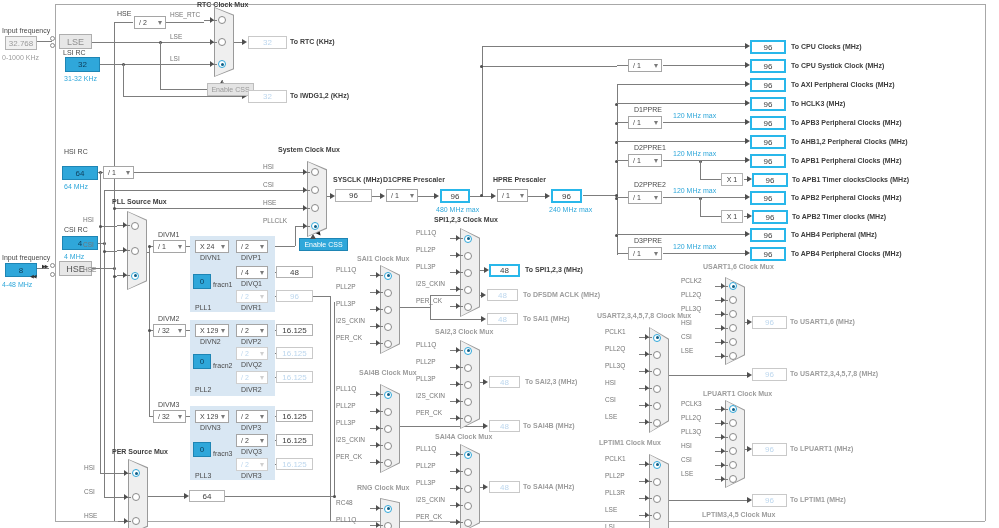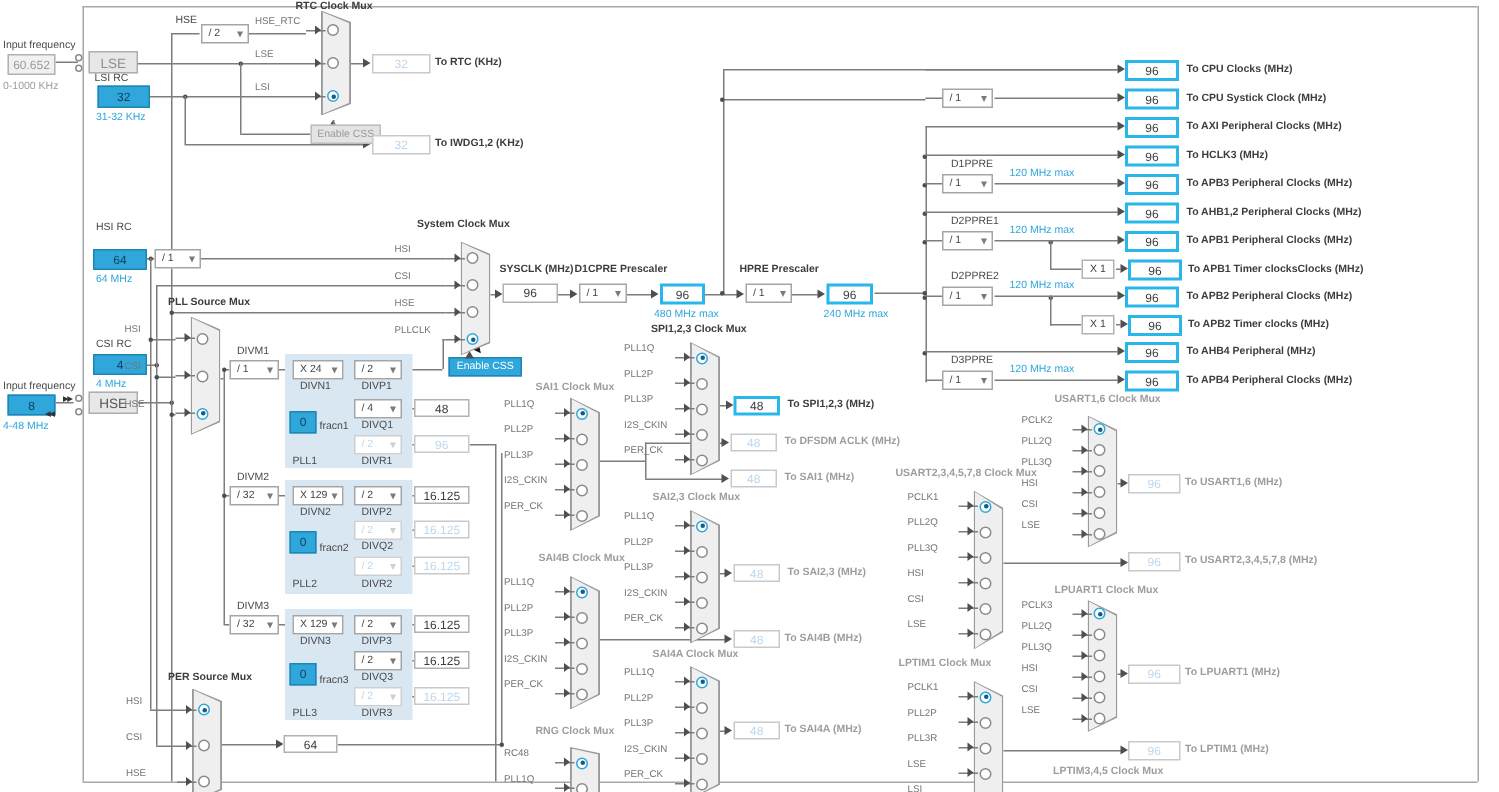--- a/index.html
+++ b/index.html
@@ -195,21 +195,21 @@
   <div class="hl" style="left:745px;top:322px;width:3px"></div>
   <div class="ah" style="left:747px;top:319px"></div>
   <div class="hl" style="left:669px;top:375px;width:79px"></div>
   <div class="ah" style="left:747px;top:372px"></div>
   <div class="hl" style="left:745px;top:449px;width:3px"></div>
   <div class="ah" style="left:747px;top:446px"></div>
   <div class="hl" style="left:669px;top:500px;width:79px"></div>
   <div class="ah" style="left:747px;top:497px"></div>
 
   <div class="lbl" style="left:2px;top:27px">Input frequency</div>
-  <div class="obox gybox" style="left:5px;top:36px;width:32px;height:14px">60.652</div>
+  <div class="obox gybox" style="left:5px;top:36px;width:32px;height:14px">32.768</div>
   <div class="lbl gy" style="left:2px;top:54px">0-1000 KHz</div>
   <div class="btn" style="left:59px;top:34px;width:33px;height:15px">LSE</div>
   <div class="lbl" style="left:63px;top:49px">LSI RC</div>
   <div class="bval" style="left:65px;top:57px;width:35px;height:15px">32</div>
   <div class="lbl bl" style="left:64px;top:75px">31-32 KHz</div>
 
   <div class="lbl" style="left:64px;top:148px">HSI RC</div>
   <div class="bval" style="left:62px;top:166px;width:36px;height:14px">64</div>
   <div class="lbl bl" style="left:64px;top:183px">64 MHz</div>
   <div class="dd" style="left:103px;top:166px;width:31px">

